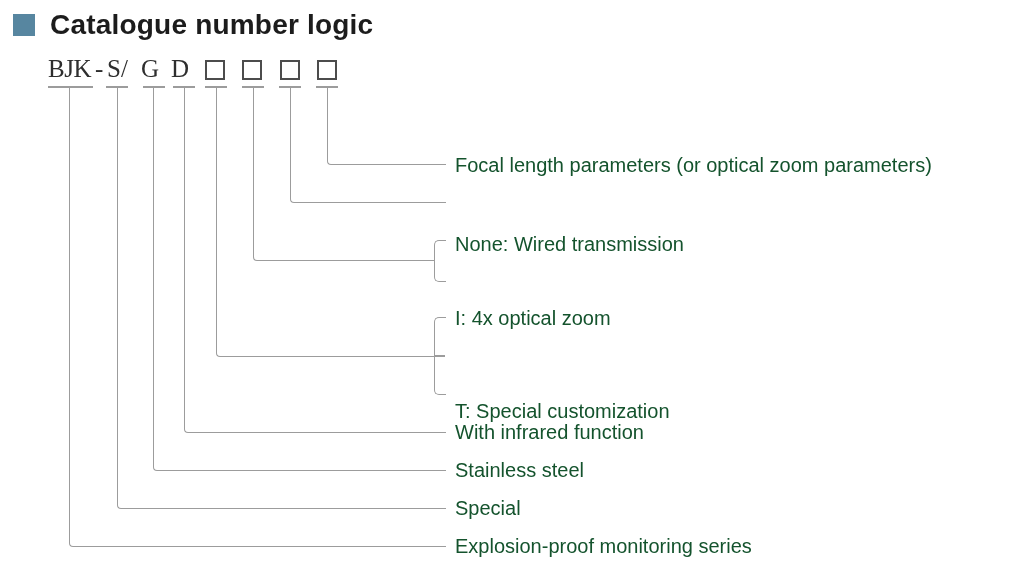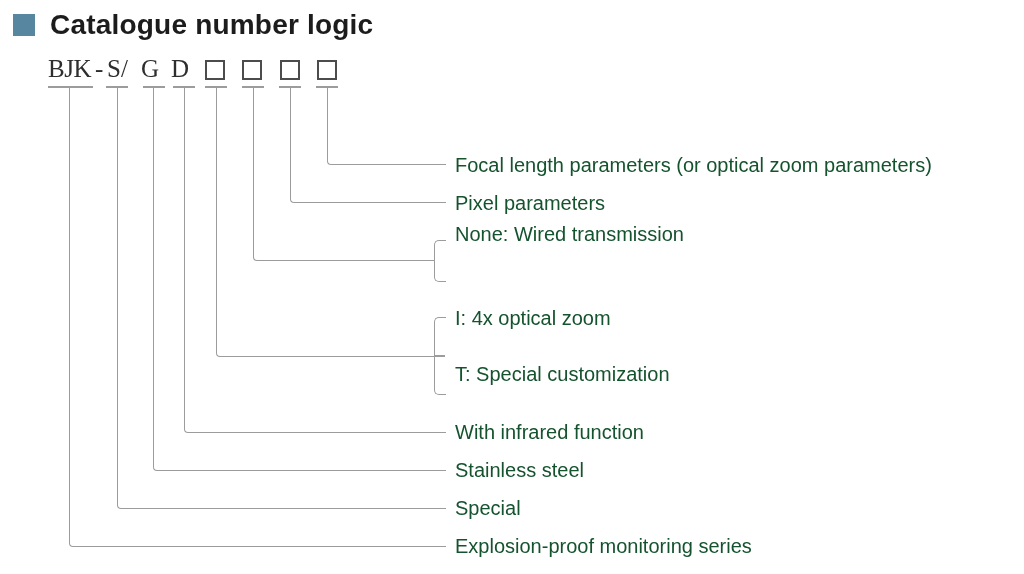--- a/index.html
+++ b/index.html
@@ -123,22 +123,21 @@
   <div class="elbow" style="left:153px; top:86px; width:292px; height:384px"></div>
   <div class="elbow" style="left:117px; top:86px; width:328px; height:422px"></div>
   <div class="elbow" style="left:69px;  top:86px; width:376px; height:460px"></div>
 
   <div class="bracket" style="top:240px; height:40px"></div>
 
   <div class="bracket" style="top:317px; height:76px"></div>
   <div class="tick" style="top:355px"></div>
 
   <div class="label" style="top:165px">Focal length parameters (or optical zoom parameters)</div>
-  <div class="label" style="top:203px">Pixel parameters</div>
-  <div class="label" style="top:234px">None: Wired transmission</div>
+  <div class="label" style="top:244px">None: Wired transmission</div>
   <div class="label" style="top:318px">I: 4x optical zoom</div>
-  <div class="label" style="top:374px">T: Special customization</div>
+  <div class="label" style="top:411px">T: Special customization</div>
   <div class="label" style="top:470px">Stainless steel</div>
   <div class="label" style="top:432px">With infrared function</div>
   <div class="label" style="top:508px">Special</div>
   <div class="label" style="top:546px">Explosion-proof monitoring series</div>
 
 </div>
 
 </body></html>

